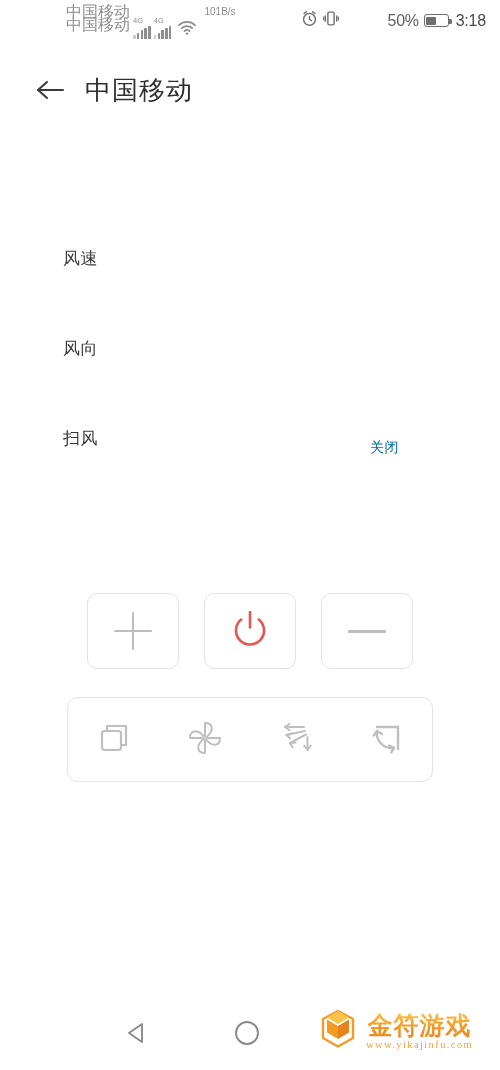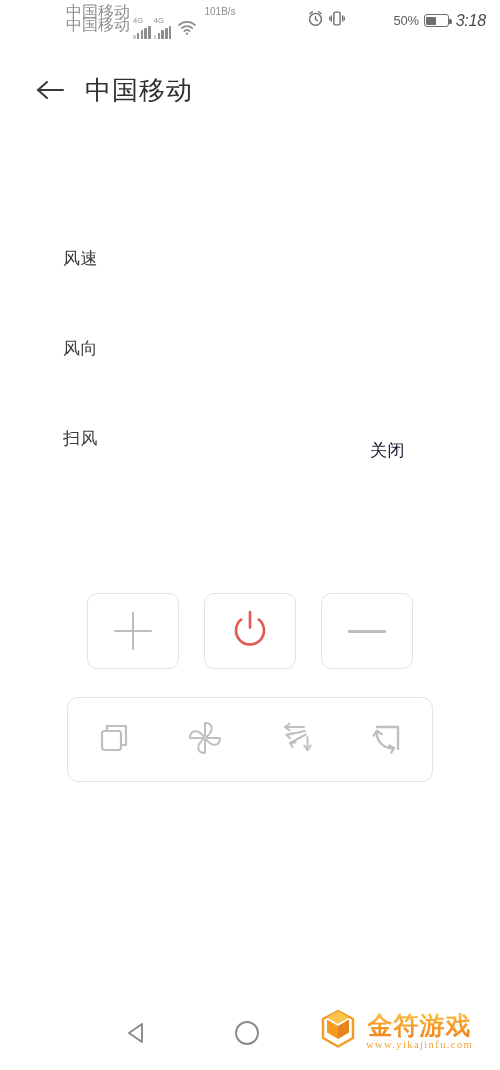--- a/index.html
+++ b/index.html
@@ -48,32 +48,32 @@
   .speed {
     display:flex; flex-direction:row;
     font-size:10px; line-height:12px; color:#8e8e8e;
     margin-left:5px; margin-top:1px;
   }
   .sb-right {
     position:absolute; right:14px; top:10px;
     display:flex; align-items:center; gap:5px;
     color:#6f6f6f;
   }
-  .bat-pct { font-size:13px; color:#5f5f5f; letter-spacing:-0.3px;margin-left:44px; }
+  .bat-pct { font-size:16px; color:#5f5f5f; letter-spacing:-0.3px;margin-left:44px; }
   .battery {
     position:relative; width:25px; height:13px;
     border:1.6px solid #6f6f6f; border-radius:3px;
     display:flex; align-items:center; padding:1.5px;
   }
   .battery::after{
     content:""; position:absolute; right:-4px; top:3.5px;
     width:2.5px; height:5px; background:#6f6f6f; border-radius:0 1.5px 1.5px 0;
   }
   .battery .fill{ width:50%; height:100%; background:#6f6f6f; border-radius:1px; }
-  .clock { font-size:16px; color:#4a4a4a; margin-left:2px; letter-spacing:-0.2px;font-style:italic; }
+  .clock { font-size:16px; color:#4a4a4a; margin-left:2px; letter-spacing:-0.2px; }
 
   
   .appbar {
     position:absolute; top:60px; left:0;
     width:500px; height:60px;
     display:flex; align-items:center;
   }
   .back-btn {
     position:absolute; left:32px; top:50%;
     transform:translateY(-50%);
@@ -90,21 +90,21 @@
 
   
   .rows { position:absolute; top:0; left:0; width:500px; height:100%; }
   .row-label {
     position:absolute;
     font-size:17px; color:#3b3b3b;
     letter-spacing:0.5px;
   }
   .row-value {
     position:absolute;
-    font-size:17px; color:#0f172a;
+    font-size:14px; color:#0369a1;
     letter-spacing:0.5px;
   }
   #lbl-speed { left:63px; top:247px; }
   #lbl-dir   { left:63px; top:337px; }
   #lbl-swing { left:63px; top:427px; }
   #val-speed { left:370px; top:247px; }
   #val-dir   { left:370px; top:337px; }
   #val-swing { left:370px; top:439px; }
 
   

